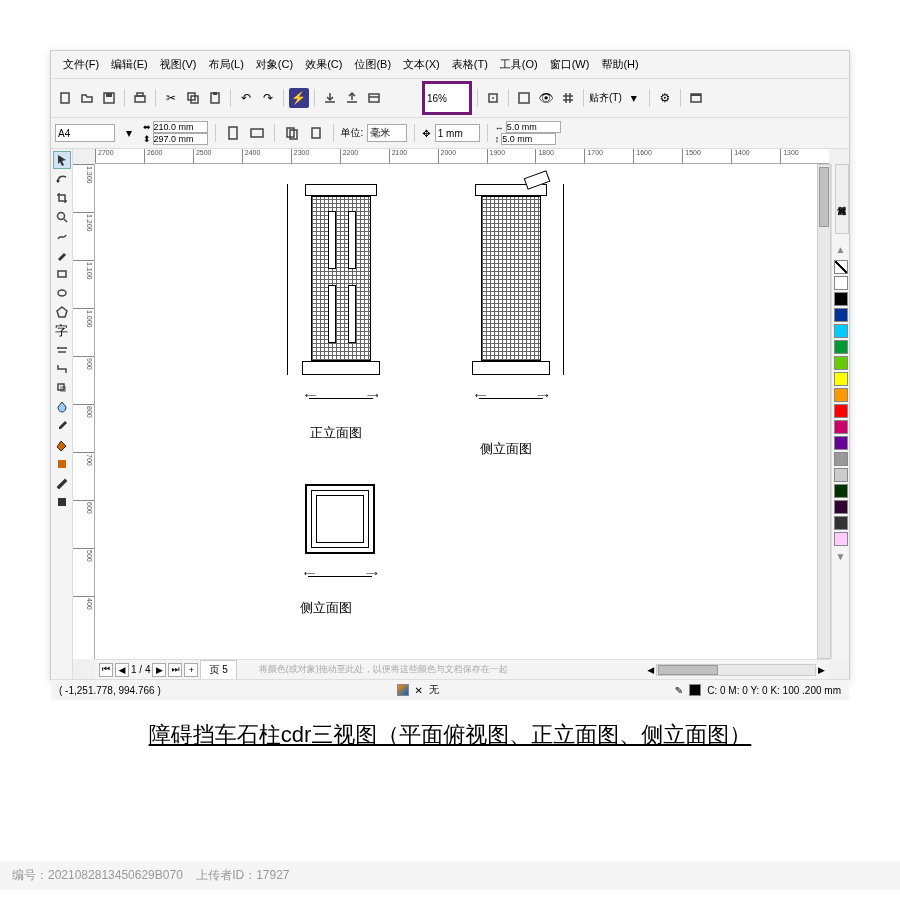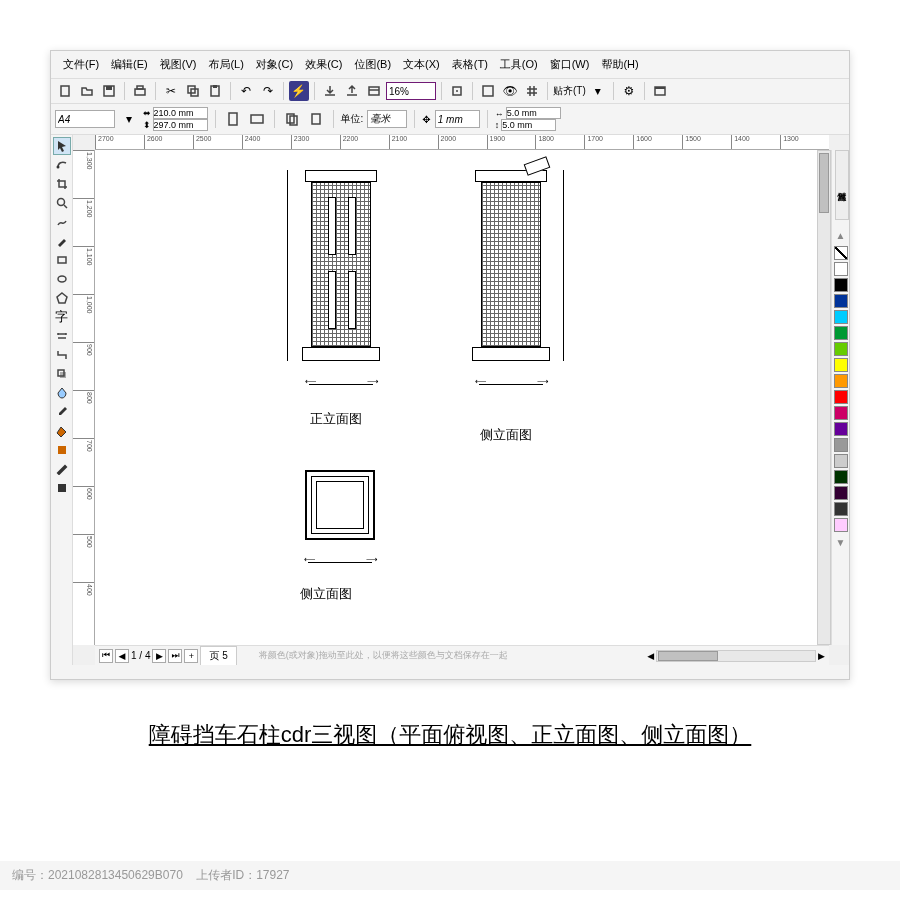--- a/index.html
+++ b/index.html
@@ -3,23 +3,23 @@
 <meta charset="utf-8">
 <style>
   * { box-sizing: border-box; margin: 0; padding: 0; font-family: "Microsoft YaHei", sans-serif; }
   body { background: #ffffff; width: 900px; height: 900px; position: relative; overflow: hidden; }
   .app-window { position:absolute; left:50px; top:50px; width:800px; height:630px; background:#f4f4f4; border:1px solid #ccc; box-shadow:0 2px 8px rgba(0,0,0,.15); }
   .menubar { display:flex; gap:4px; padding:4px 8px; font-size:11px; background:#f4f4f4; border-bottom:1px solid #ddd; }
   .menubar span { padding:2px 4px; }
   .toolbar { display:flex; align-items:center; gap:2px; padding:2px 4px; background:#f4f4f4; border-bottom:1px solid #ddd; font-size:10px; }
   .tbtn { width:20px; height:20px; display:flex; align-items:center; justify-content:center; border:1px solid transparent; border-radius:2px; font-size:12px; cursor:pointer; }
   .sep { width:1px; height:18px; background:#ccc; margin:0 3px; }
-  .zoom-sel { width:50px; height:18px; font-size:10px; border:1px solid #701a75; padding:0 2px; background:#fff; }
+  .zoom-sel { width:50px; height:34px; font-size:10px; border:3px solid #701a75; padding:0 2px; background:#fff;margin-left:36px; }
   .prop-bar { display:flex; align-items:center; gap:4px; padding:3px 4px; background:#f4f4f4; border-bottom:1px solid #ddd; font-size:10px; }
-  .combo { height:18px; font-size:10px; border:1px solid #aaa; background:#fff; padding:0 2px;font-style:italic; }
+  .combo { height:18px; font-size:10px; border:1px solid #aaa; background:#fff; padding:0 2px; }
   .dim-group { display:flex; flex-direction:column; font-size:9px; line-height:10px; }
   .dim-group input { width:55px; height:12px; font-size:9px; border:1px solid #aaa; }
   .workspace { position:relative; display:flex; height:530px; }
   .toolbox { width:22px; background:#f4f4f4; border-right:1px solid #ddd; display:flex; flex-direction:column; align-items:center; gap:1px; padding:2px 0; }
   .tool { width:18px; height:18px; display:flex; align-items:center; justify-content:center; font-size:11px; cursor:pointer; border:1px solid transparent; }
   .tool.active { background:#d0e4f5; border:1px solid #7aa; }
   .canvas-area { flex:1; position:relative; background:#f0f0f0; overflow:hidden; }
   .ruler-h { position:absolute; top:0; left:22px; right:20px; height:15px; background:#fff; border-bottom:1px solid #aaa; font-size:7px; display:flex; overflow:hidden; }
   .ruler-h div { border-left:1px solid #888; width:55px; padding-left:2px; color:#555;}
   .ruler-v { position:absolute; top:15px; left:0; width:22px; bottom:20px; background:#fff; border-right:1px solid #aaa; font-size:7px; display:flex; flex-direction:column; overflow:hidden; }
@@ -438,20 +438,33 @@
         <div style="flex:1"></div>
         <div style="font-size:9px">◀</div>
         <div style="width:160px;height:12px;background:#e8e8e8;border:1px solid #ccc;position:relative">
             <div style="position:absolute;left:1px;top:0;bottom:0;width:60px;background:#c0c0c0;border:1px solid #999"></div>
           </div>
         <div style="font-size:9px">▶</div>
       </div>
     </div>
   </div>
 
+  <div class="status-bar">
+    <span>( -1,251.778, 994.766 )</span>
+    <span style="display:flex;align-items:center;gap:6px">
+      <span style="display:inline-block;width:12px;height:12px;border:1px solid #888;background:linear-gradient(135deg,#f80,#06c)"></span>
+      <span>✕</span>
+      <span>无</span>
+    </span>
+    <span style="display:flex;align-items:center;gap:6px">
+      <span>✎</span>
+      <span style="display:inline-block;width:12px;height:12px;background:#000;border:1px solid #888"></span>
+      <span>C: 0 M: 0 Y: 0 K: 100  .200 mm</span>
+    </span>
+  </div>
 </div>
 
 <div class="caption">障碍挡车石柱cdr三视图（平面俯视图、正立面图、侧立面图）</div>
 
 <div class="meta-line">
   <span>编号：</span><span>2021082813450629B070</span>
   &nbsp;&nbsp;
   <span>上传者ID：</span><span>17927</span>
 </div>
 

